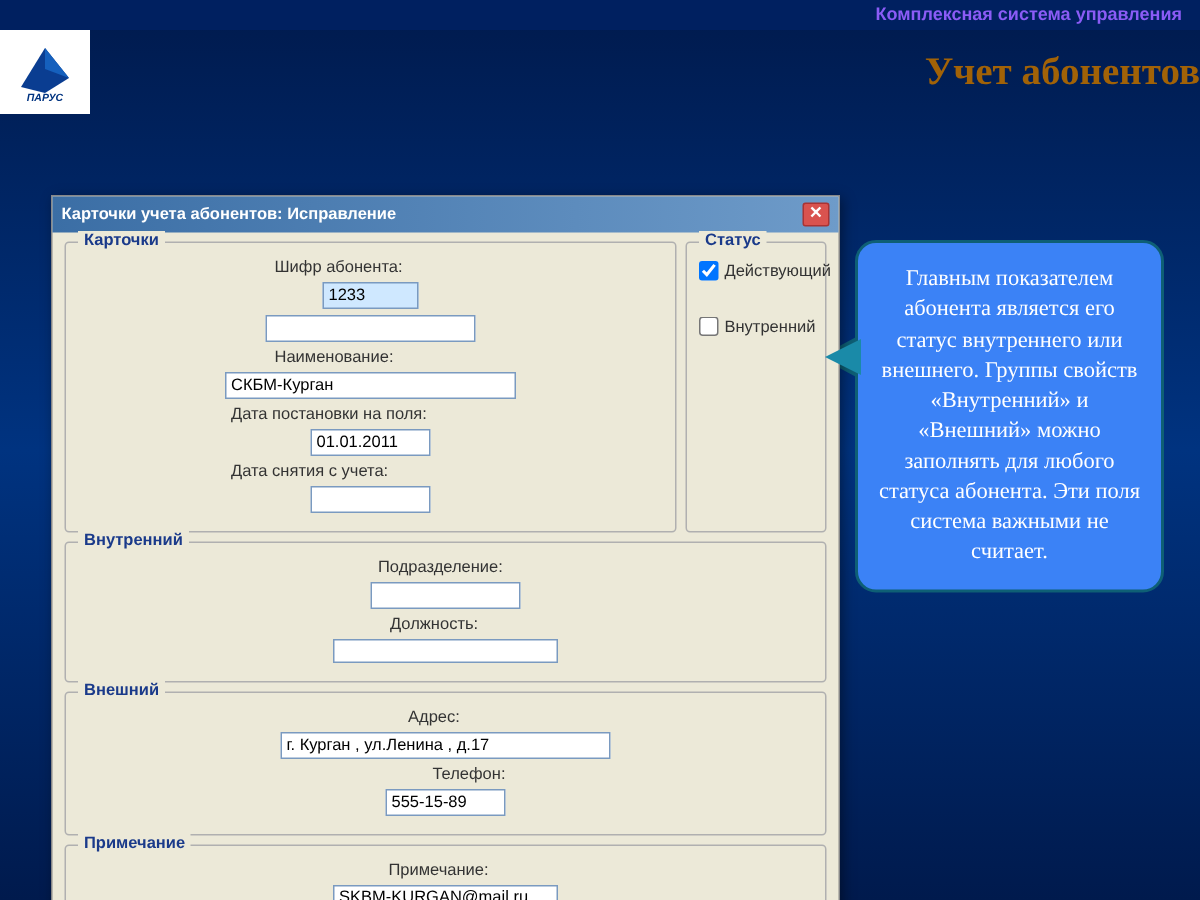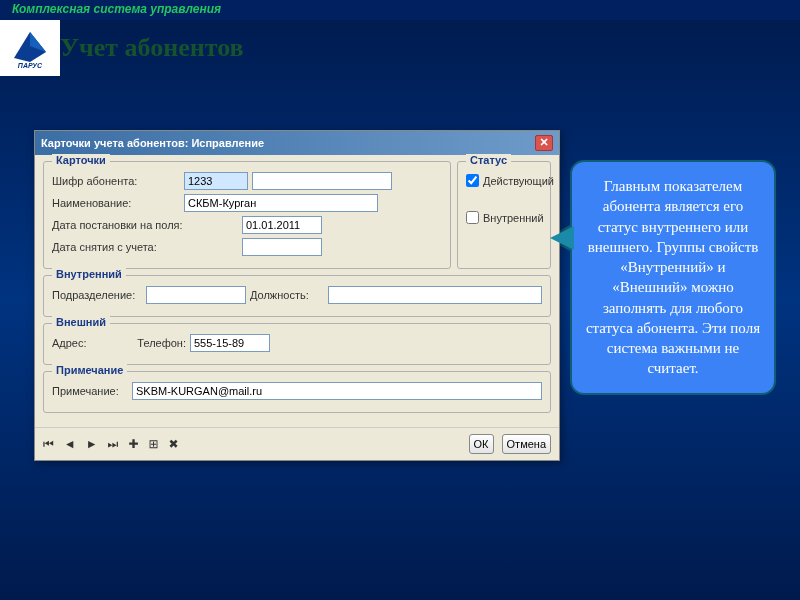--- a/index.html
+++ b/index.html
@@ -6,23 +6,22 @@
 body {
   width: 800px; height: 600px;
   background: linear-gradient(to bottom, #001a4d 0%, #003380 50%, #001a4d 100%);
   font-family: Arial, sans-serif;
   overflow: hidden;
   position: relative;
 }
 .top-banner {
   height: 20px;
   background: #002060;
-  text-align: left;
-  color: #22c55e;
-  font-style: italic;
+  text-align: right;
+  color: #8b5cf6;
   font-weight: bold;
   font-size: 12px;
   padding: 2px 12px;
 }
 .header {
   display: flex;
   align-items: center;
   height: 56px;
 }
 .logo {
@@ -30,22 +29,22 @@
   background: #fff;
   display: flex;
   align-items: center;
   justify-content: center;
   flex-direction: column;
 }
 .logo svg { width: 40px; height: 36px; }
 .logo-text { font-size: 7px; color: #003380; font-weight: bold; font-style: italic; margin-top: -2px;}
 .title {
   flex: 1;
-  text-align: left;
-  color: #14532d;
+  text-align: right;
+  color: #a16207;
   font-size: 26px;
   font-weight: bold;
   font-family: 'Times New Roman', serif;
 }
 .dialog {
   position: absolute;
   left: 34px; top: 130px;
   width: 526px;
   background: #ece9d8;
   border: 1px solid #888;
@@ -96,20 +95,21 @@
   font-weight: bold;
   font-size: 11px;
 }
 .group-abonent { flex: 1; }
 .group-status { width: 94px; }
 .field-row {
   display: flex;
   align-items: center;
   margin: 4px 0;
   gap: 4px;
+  flex-direction: column;
 }
 .field-label { width: 128px; font-size: 11px; }
 .text-input {
   border: 1px solid #7a9ac0;
   background: #fff;
   height: 18px;
   padding: 1px 3px;
   font-size: 11px;
 }
 .checkbox-row {
@@ -242,20 +242,21 @@
         <input class="text-input" style="width: 100px;">
         <span class="field-label" style="width:70px;text-align:left;margin-right:4px">Должность:</span>
         <input class="text-input" style="flex: 1 1 0%;">
       </div>
     </div>
 
     <div class="group group-outer">
       <div class="group-title">Внешний</div>
       <div class="field-row">
         <span class="field-label short">Адрес:</span>
+        <input class="text-input" style="width: 220px;" value="г. Курган , ул.Ленина , д.17">
         <span class="field-label short" style="text-align:right;width:80px">Телефон:</span>
         <input class="text-input" style="width: 80px;" value="555-15-89">
       </div>
     </div>
 
     <div class="group">
       <div class="group-title">Примечание</div>
       <div class="field-row">
         <span class="field-label" style="width:76px">Примечание:</span>
         <input class="text-input" style="flex: 1 1 0%;" value="SKBM-KURGAN@mail.ru">

